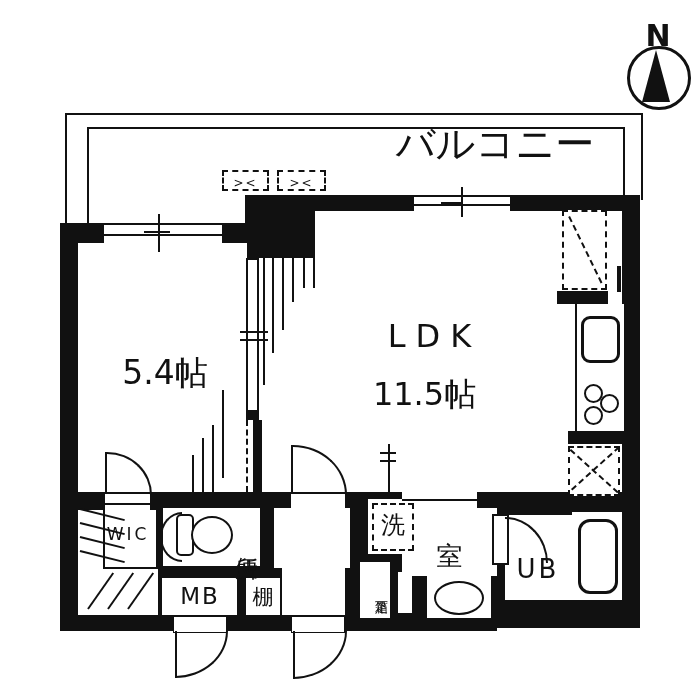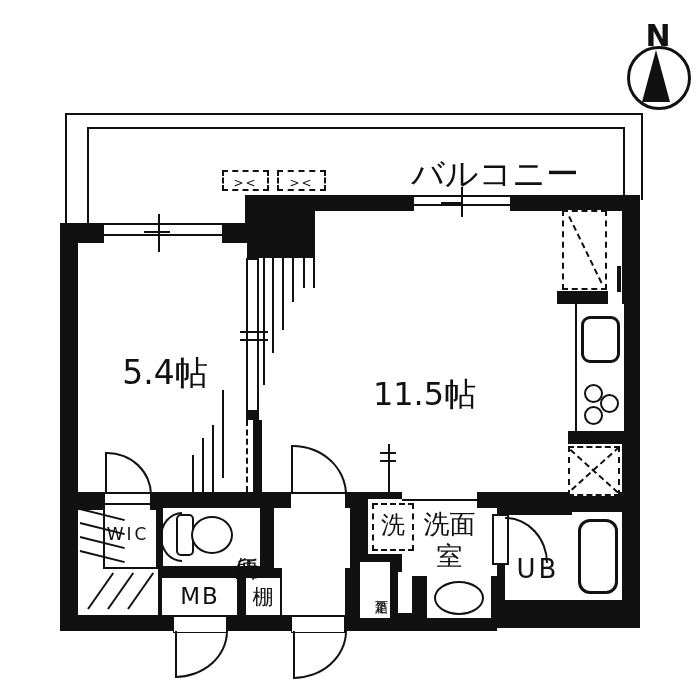--- a/index.html
+++ b/index.html
@@ -36,21 +36,21 @@
 
   <div class="lbl" style="left:640px;top:20px;width:36px;font-size:30px;font-weight:bold">N</div>
   <div class="thin" style="left:627px;top:46px;width:58px;height:58px;border-width:3px;border-radius:50%"></div>
   <div class="needle" style="left:642px;top:50px"></div>
 
   <div class="thin" style="left:65px;top:113px;width:574px;height:85px;border-bottom:none"></div>
   <div class="wall" style="left:65px;top:198px;width:2px;height:28px"></div>
   <div class="thin" style="left:87px;top:127px;width:534px;height:71px;border-bottom:none"></div>
   <div class="wall" style="left:87px;top:198px;width:2px;height:28px"></div>
 
-  <div class="lbl" style="left:393px;top:157px;width:204px;font-size:33px">バルコニー</div>
+  <div class="lbl" style="left:393px;top:124px;width:204px;font-size:39px">バルコニー</div>
 
   <div class="dashbox" style="left:222px;top:170px;width:43px;height:17px;text-align:center">
     <span class="lbl" style="position:static;font-size:12px;letter-spacing:2px">&gt;&lt;</span>
   </div>
   <div class="dashbox" style="left:277px;top:170px;width:45px;height:17px;text-align:center">
     <span class="lbl" style="position:static;font-size:12px;letter-spacing:2px">&gt;&lt;</span>
   </div>
 
   <div class="wall" style="left:60px;top:223px;width:44px;height:20px"></div>
   <div class="win" style="left:104px;top:223px;width:118px;height:20px">
@@ -90,20 +90,21 @@
   <div class="vl" style="left:282px;top:258px;height:72px"></div>
   <div class="vl" style="left:292px;top:258px;height:44px"></div>
   <div class="vl" style="left:303px;top:258px;height:30px"></div>
   <div class="vl" style="left:313px;top:258px;height:30px"></div>
   <div class="vl" style="left:192px;top:455px;height:37px"></div>
   <div class="vl" style="left:202px;top:438px;height:54px"></div>
   <div class="vl" style="left:212px;top:425px;height:67px"></div>
   <div class="vl" style="left:222px;top:390px;height:88px"></div>
 
   <div class="lbl" style="left:105px;top:356px;width:120px;font-size:33px">5.4帖</div>
+  <div class="lbl" style="left:372px;top:320px;width:125px;font-size:32px;letter-spacing:10px">LDK</div>
   <div class="lbl" style="left:362px;top:378px;width:125px;font-size:32px">11.5帖</div>
 
   <div class="dashbox" style="left:562px;top:210px;width:41px;height:76px"></div>
   <div class="ddiag" style="left:570px;top:216px;width:74px;transform:rotate(64deg)"></div>
   <div class="wall" style="left:557px;top:291px;width:51px;height:13px"></div>
   <div class="wall" style="left:617px;top:266px;width:4px;height:26px"></div>
   <div class="white" style="left:575px;top:304px;width:47px;height:127px;border-left:2px solid #111"></div>
   <div class="rrect" style="left:581px;top:316px;width:33px;height:41px;border-radius:9px"></div>
   <div class="circ" style="left:584px;top:384px;width:15px;height:15px"></div>
   <div class="circ" style="left:600px;top:394px;width:15px;height:15px"></div>
@@ -162,17 +163,16 @@
   <div class="circ" style="left:434px;top:581px;width:46px;height:30px"></div>
   <div class="rrect" style="left:578px;top:519px;width:34px;height:69px;border-radius:12px"></div>
 
   <div class="lbl" style="left:98px;top:526px;width:60px;font-size:17px;letter-spacing:3px">WIC</div>
   <div class="lbl vert" style="left:231px;top:511px;width:28px;height:56px;font-size:23px">便所</div>
   <div class="lbl" style="left:170px;top:584px;width:60px;font-size:23px;letter-spacing:2px">MB</div>
   <div class="lbl" style="left:249px;top:586px;width:28px;font-size:21px">棚</div>
   <div class="lbl vert" style="left:362px;top:565px;width:26px;height:52px;font-size:13px">下足箱</div>
   <div class="dashbox" style="left:372px;top:503px;width:38px;height:44px"></div>
   <div class="lbl" style="left:379px;top:513px;width:28px;font-size:24px">洗</div>
-  <div class="lbl" style="left:405px;top:511px;width:89px;font-size:26px">洗面</div>
   <div class="lbl" style="left:405px;top:543px;width:89px;font-size:26px">室</div>
   <div class="lbl" style="left:506px;top:556px;width:64px;font-size:26px;letter-spacing:3px">UB</div>
 
 </div>
 
 </body></html>

